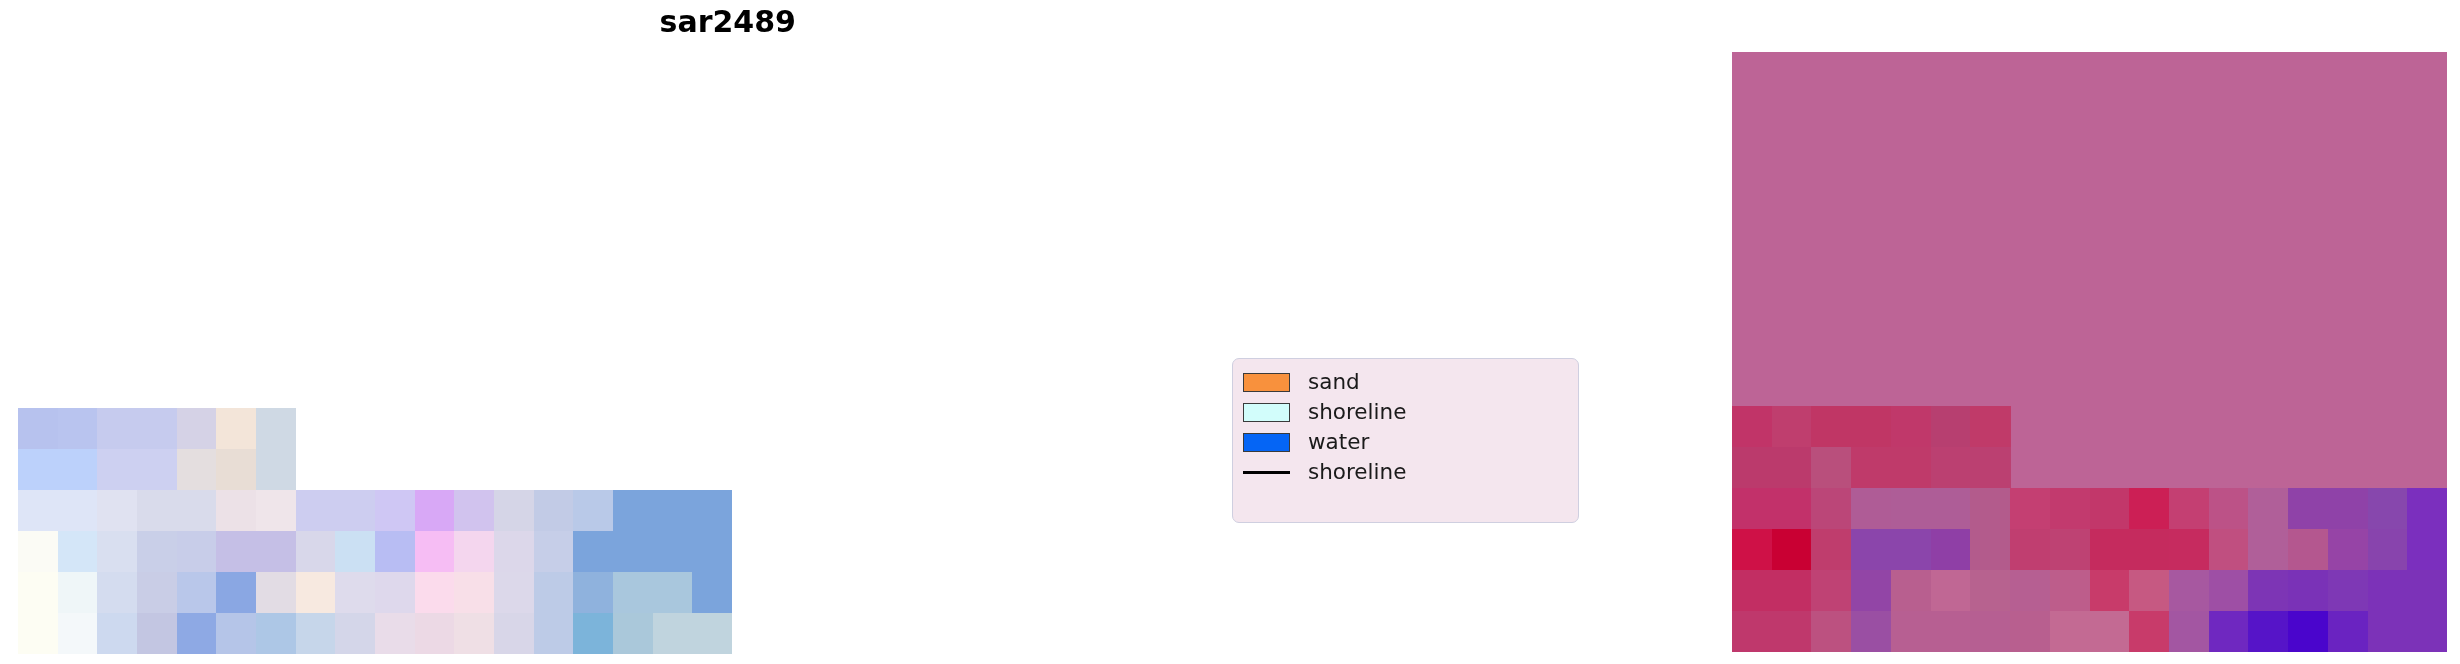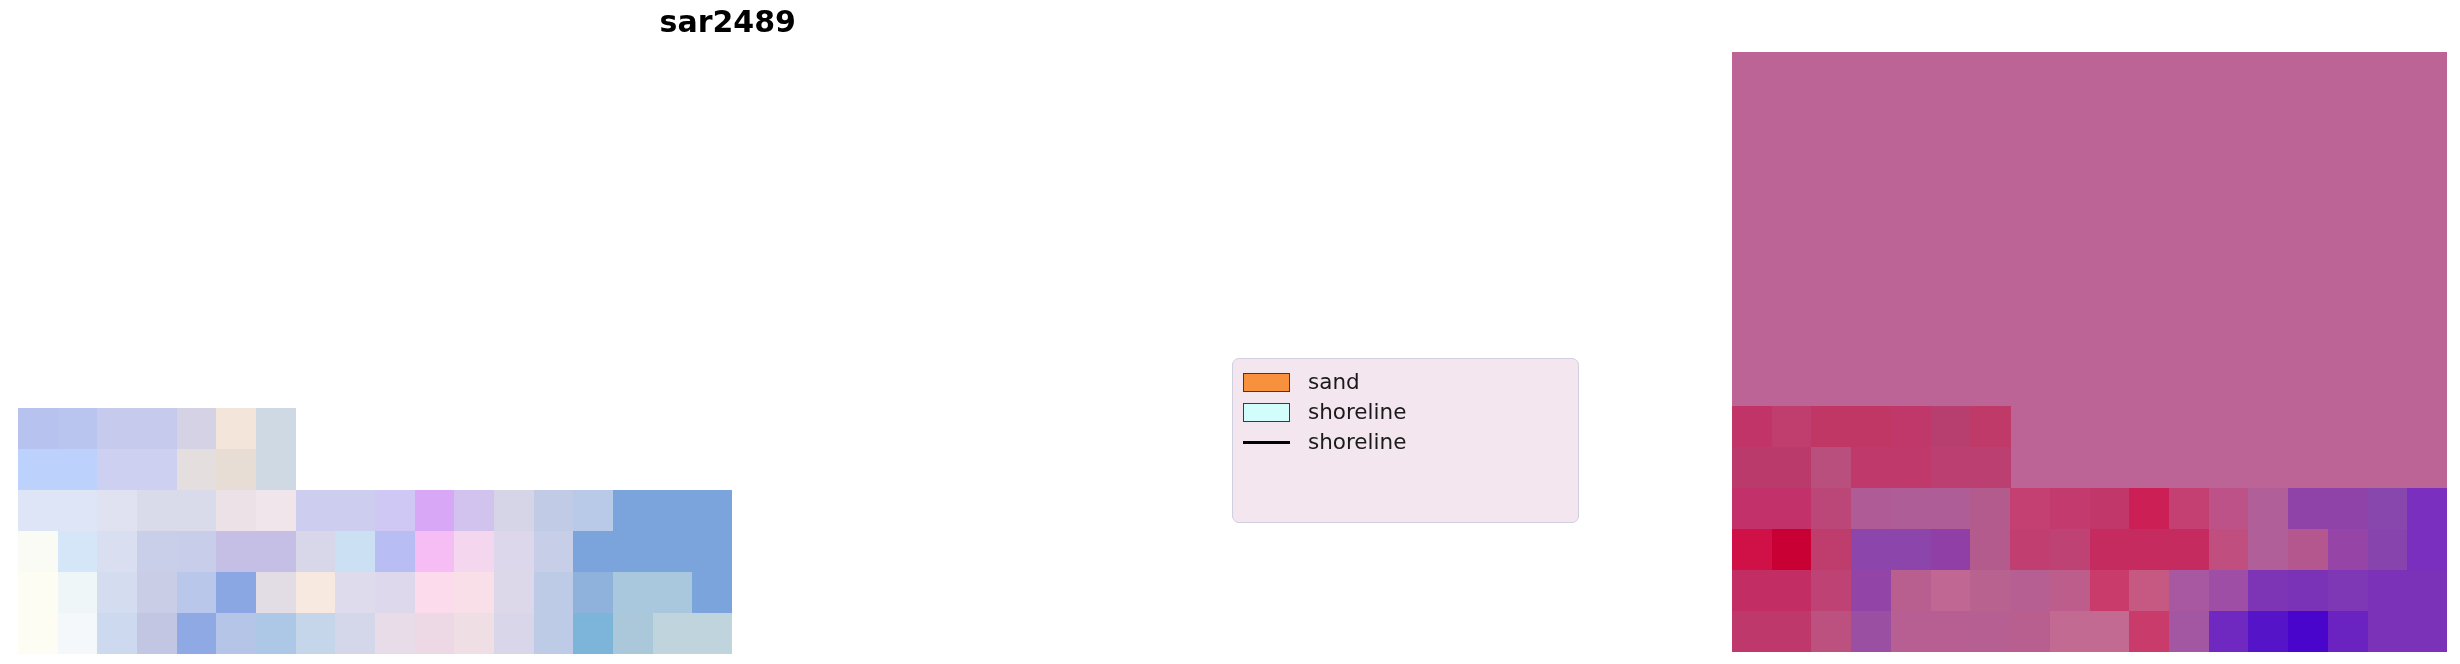--- a/index.html
+++ b/index.html
@@ -285,19 +285,25 @@
         <span class="legend-label">sand</span>
       </div>
       <div class="legend-row">
         <span class="legend-swatch-wrap">
           <span class="legend-patch" style="background: rgb(210, 253, 251);"></span>
         </span>
         <span class="legend-label">shoreline</span>
       </div>
       <div class="legend-row">
         <span class="legend-swatch-wrap">
+          <span class="legend-patch" style="background: rgb(5, 101, 245);"></span>
+        </span>
+        <span class="legend-label">water</span>
+      </div>
+      <div class="legend-row">
+        <span class="legend-swatch-wrap">
           <span class="legend-line" style="border-top-color: rgb(0, 0, 0);"></span>
         </span>
         <span class="legend-label">shoreline</span>
       </div>
     </div>
 
 </div>
 
 </body></html>

